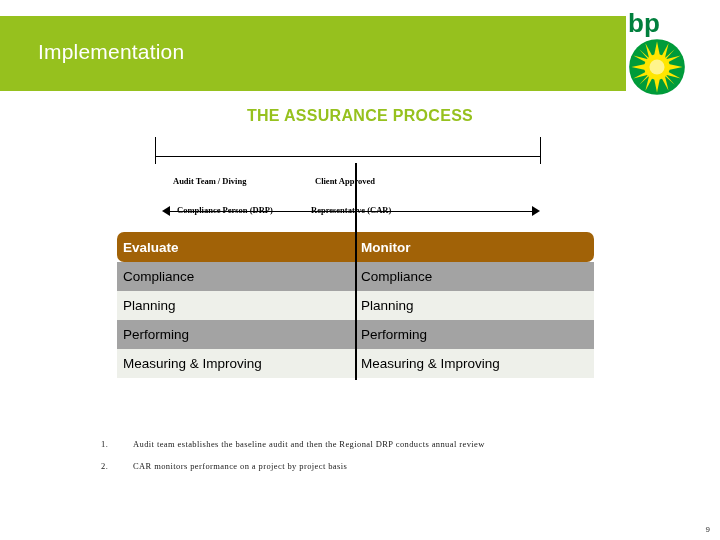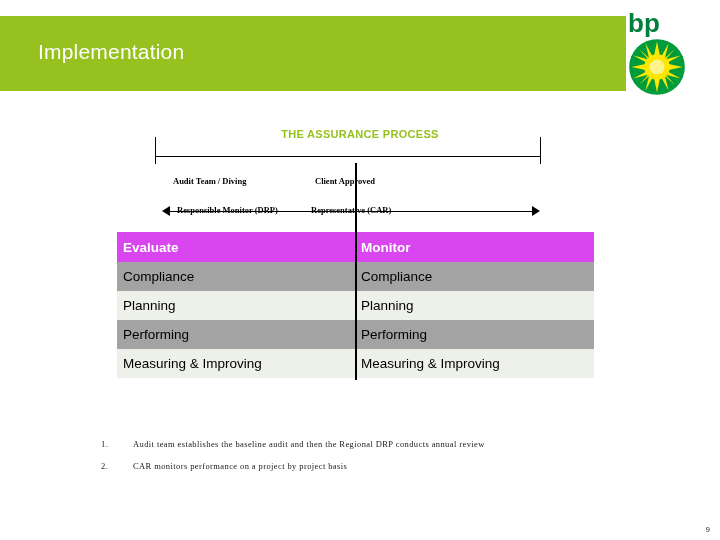--- a/index.html
+++ b/index.html
@@ -60,23 +60,22 @@
 
   
   .diagram-title {
     position: absolute;
     left: 0;
     top: 107px;
     width: 720px;
     text-align: center;
     color: #96c11e;
     font-weight: bold;
-    font-size: 11px;
+    font-size: 16px;
     letter-spacing: 0.3px;
-    margin-top: 21px;
   }
 
   .axis-top {
     position: absolute;
     left: 155px;
     top: 137px;
     width: 386px;
     height: 26px;
   }
   .axis-top .hline {
@@ -155,22 +154,23 @@
     left: 117px;
     top: 232px;
     width: 477px;
   }
   .trow {
     display: flex;
     height: 29px;
     align-items: center;
   }
   .trow.header {
-    background: #d946ef;
+    background: #a16207;
     height: 30px;
+    border-radius: 7px;
   }
   .trow.alt0 { background: #a3a3a3; }
   .trow.alt1 { background: #eef0ea; }
   .cell {
     font-size: 13.5px;
     color: #000;
     padding-left: 6px;
     box-sizing: border-box;
   }
   .cell.c1 { width: 238px; }
@@ -258,21 +258,21 @@
 
 <div class="axis-top">
   <div class="cap-l"></div>
   <div class="hline"></div>
   <div class="cap-r"></div>
 </div>
 
 <div class="lbl" style="left:173px; top:176px;">Audit Team / Diving</div>
 <div class="lbl" style="left:315px; top:176px;">Client Approved</div>
 
-<div class="lbl" style="left:177px; top:205px;">Responsible Monitor (DRP)</div>
+<div class="lbl" style="left:177px; top:205px;">Compliance Person (DRP)</div>
 <div class="lbl" style="left:311px; top:205px;">Representative   (CAR)</div>
 
 <div class="axis-bottom">
   <div class="arrow-l"></div>
   <div class="hline2"></div>
   <div class="arrow-r"></div>
 </div>
 
 <div class="table">
   <div class="trow header">

